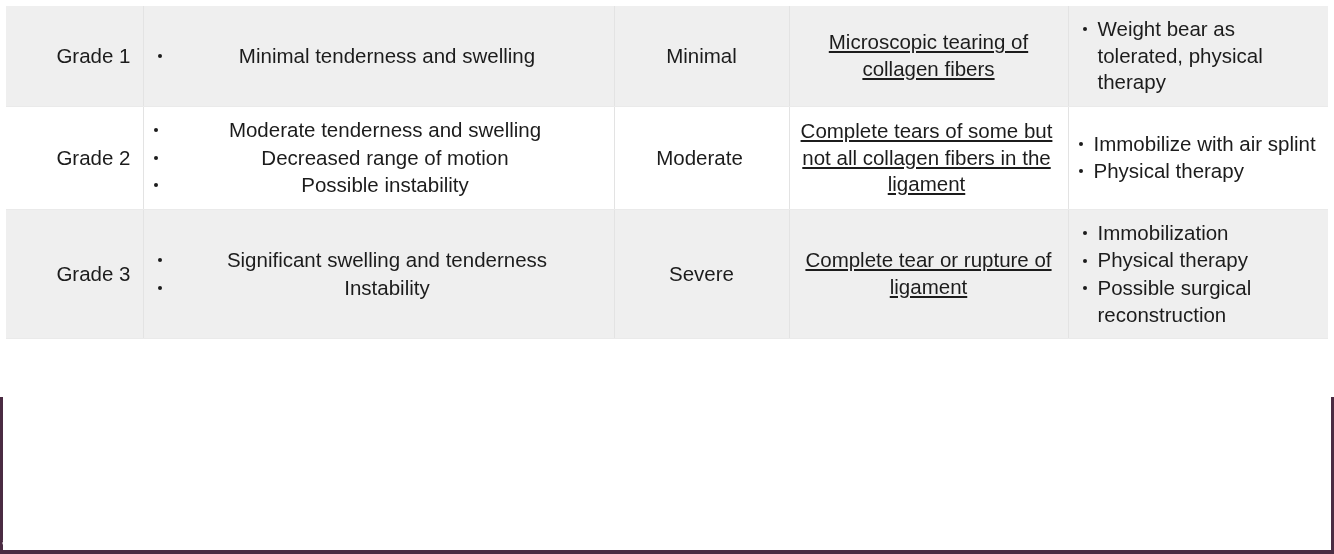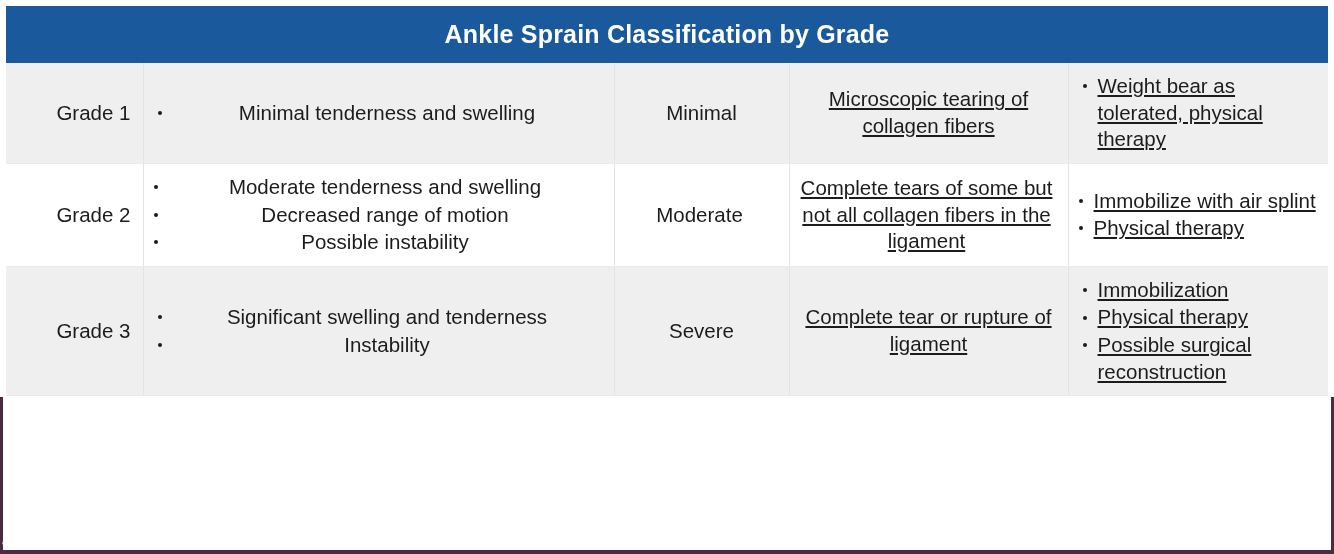--- a/index.html
+++ b/index.html
@@ -83,21 +83,21 @@
   
   td.cell {
     font-size: 20.5px;
     color: #1c1c1c;
     padding: 10px 12px;
     vertical-align: middle;
     border-right: 1px solid #e3e3e3;
     border-bottom: 1px solid #eaeaea;
     line-height: 1.30;
   }
-  td.cell:last-child { border-right: none; text-decoration: underline; }
+  td.cell:last-child { border-right: none; }
 
   tr.row-shaded td.cell { background: #efefef; }
   tr.row-plain  td.cell { background: #ffffff; padding-left: 8px; }
 
   .c-severity    { text-align: right; white-space: nowrap; margin-top: 47px; }
   .c-impairment  { text-align: center; white-space: nowrap; }
   .c-patho       { text-align: center; text-decoration: underline; }
   .c-findings    { text-align: center; }
   .c-treatment   { text-align: left; }
 
@@ -160,23 +160,20 @@
     <table class="grade-table">
       <colgroup>
         <col class="w-sev">
         <col class="w-find">
         <col class="w-imp">
         <col class="w-path">
         <col class="w-treat">
       </colgroup>
 
       <thead>
-        <tr>
-          <th class="title-cell" colspan="5">Ankle Sprain Classification by Grade</th>
-        </tr>
       </thead>
 
       <tbody>
 
         <tr class="row-shaded">
           <td class="cell c-severity">Grade 1</td>
 
           <td class="cell c-findings">
             <ul class="bullets">
               <li><span class="dot"></span><span>Minimal tenderness and swelling</span></li>

